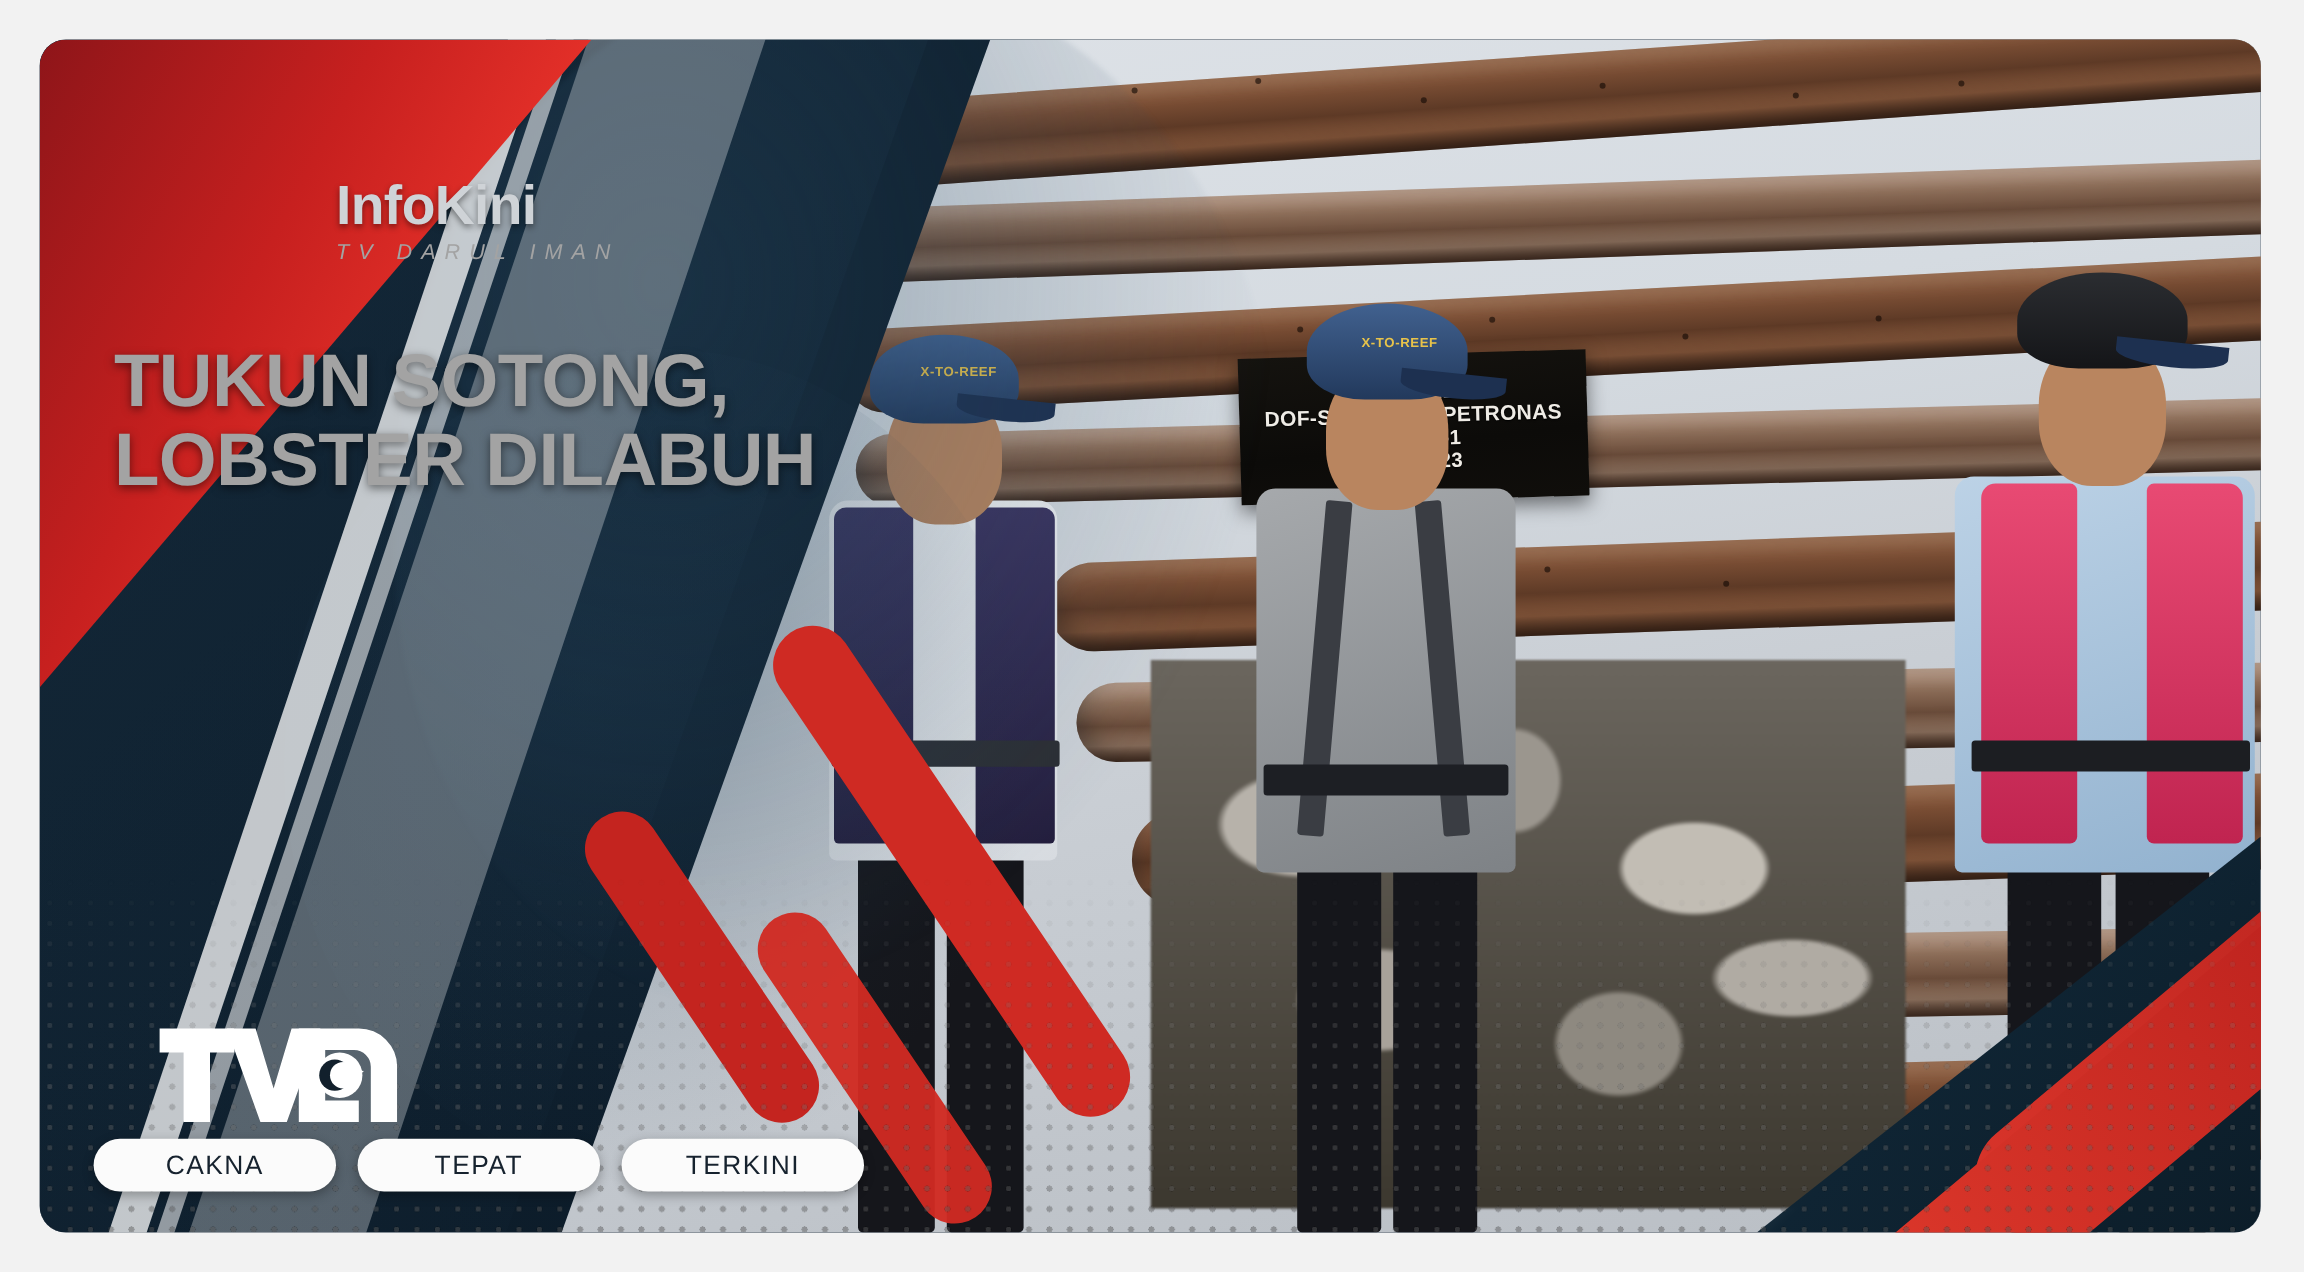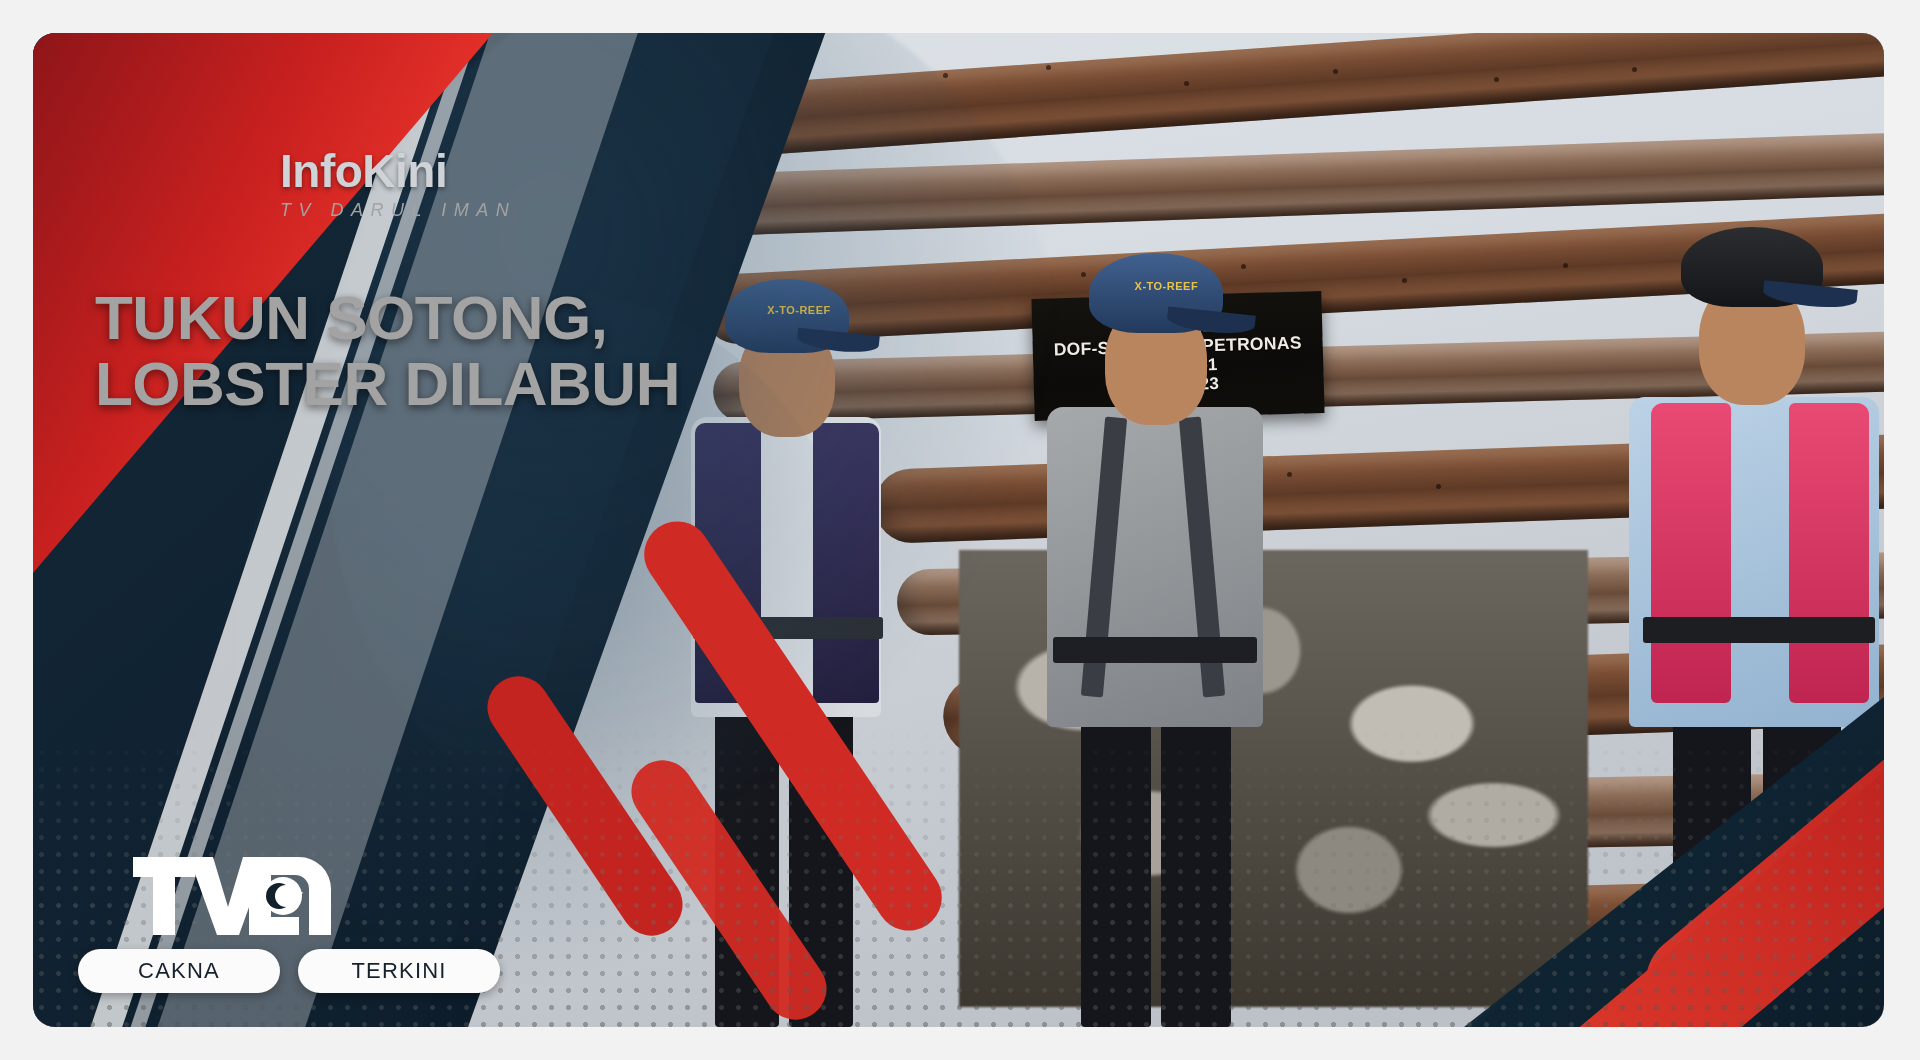--- a/index.html
+++ b/index.html
@@ -343,17 +343,20 @@
         <path d="M162 30 l3.1 6.6 7.2 .9 -5.3 5.0 1.4 7.2 -6.4 -3.5 -6.4 3.5 1.4 -7.2 -5.3 -5.0 7.2 -.9 Z" fill="#ffffff"></path>
       </g>
     </svg>
   </div>
 
   <div class="pills">
     <div class="pill">
         <span>CAKNA</span>
       </div>
     <div class="pill">
+        <span>TEPAT</span>
+      </div>
+    <div class="pill">
         <span>TERKINI</span>
       </div>
   </div>
 
 </div>
 
 </body></html>

